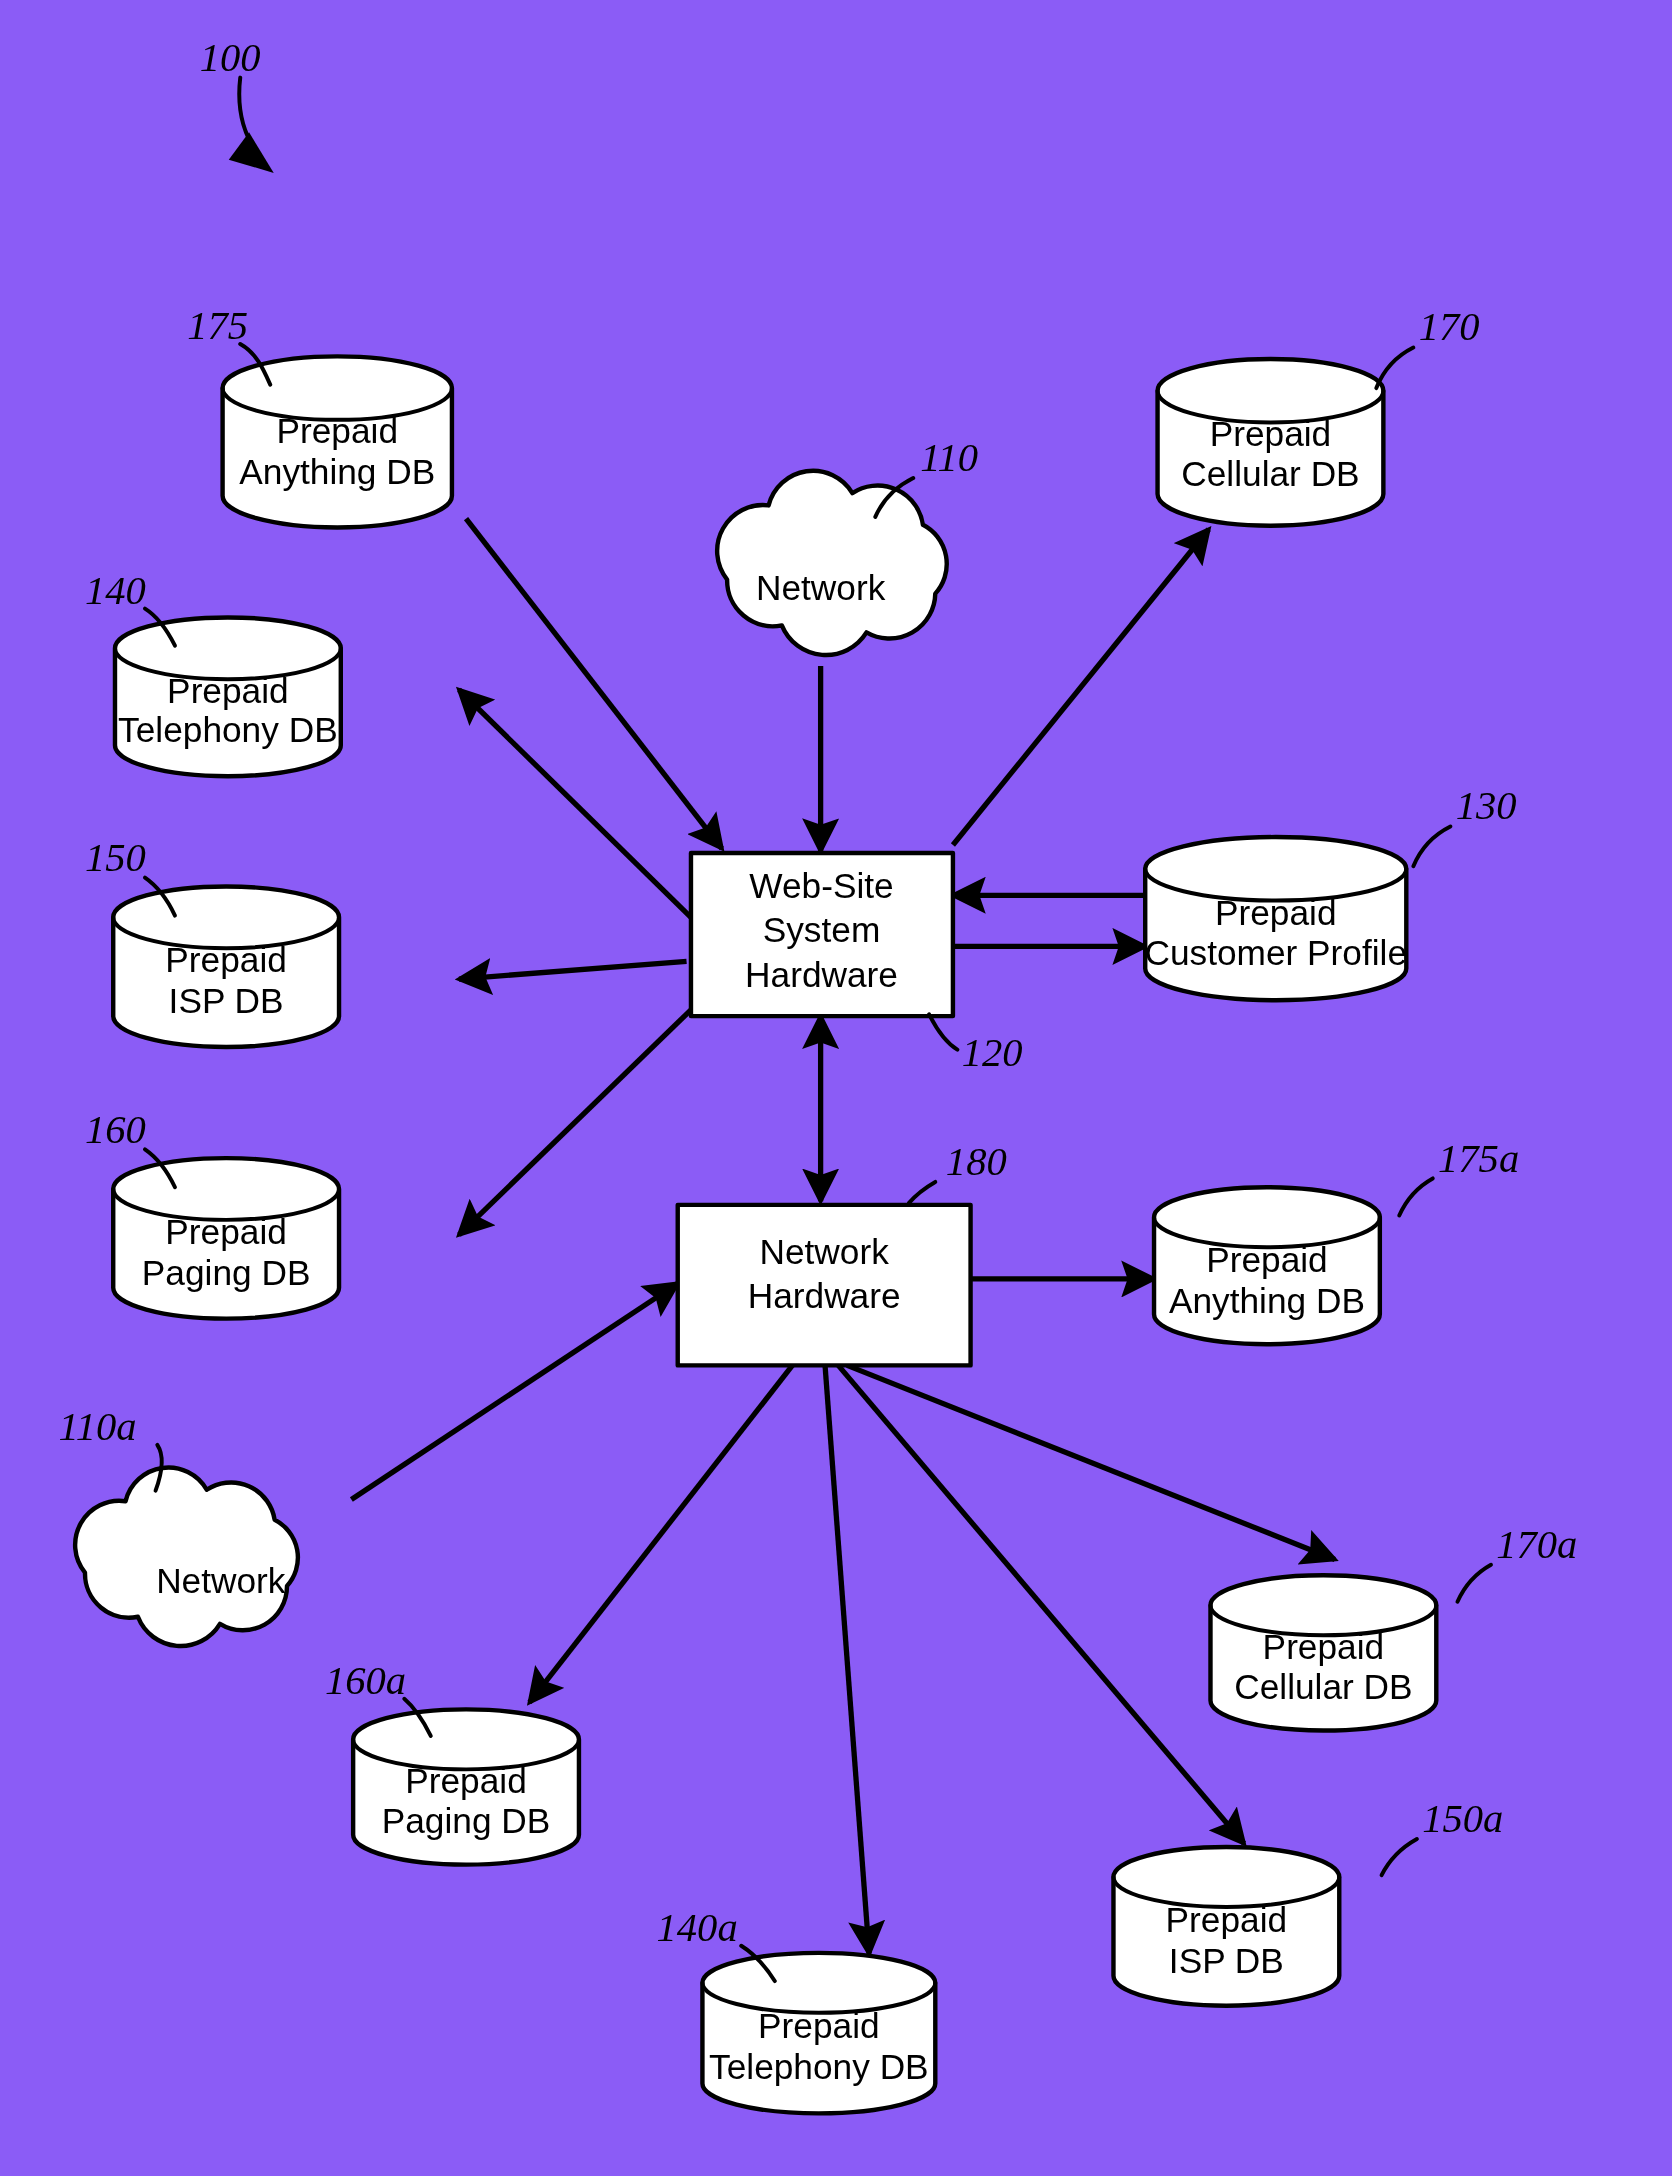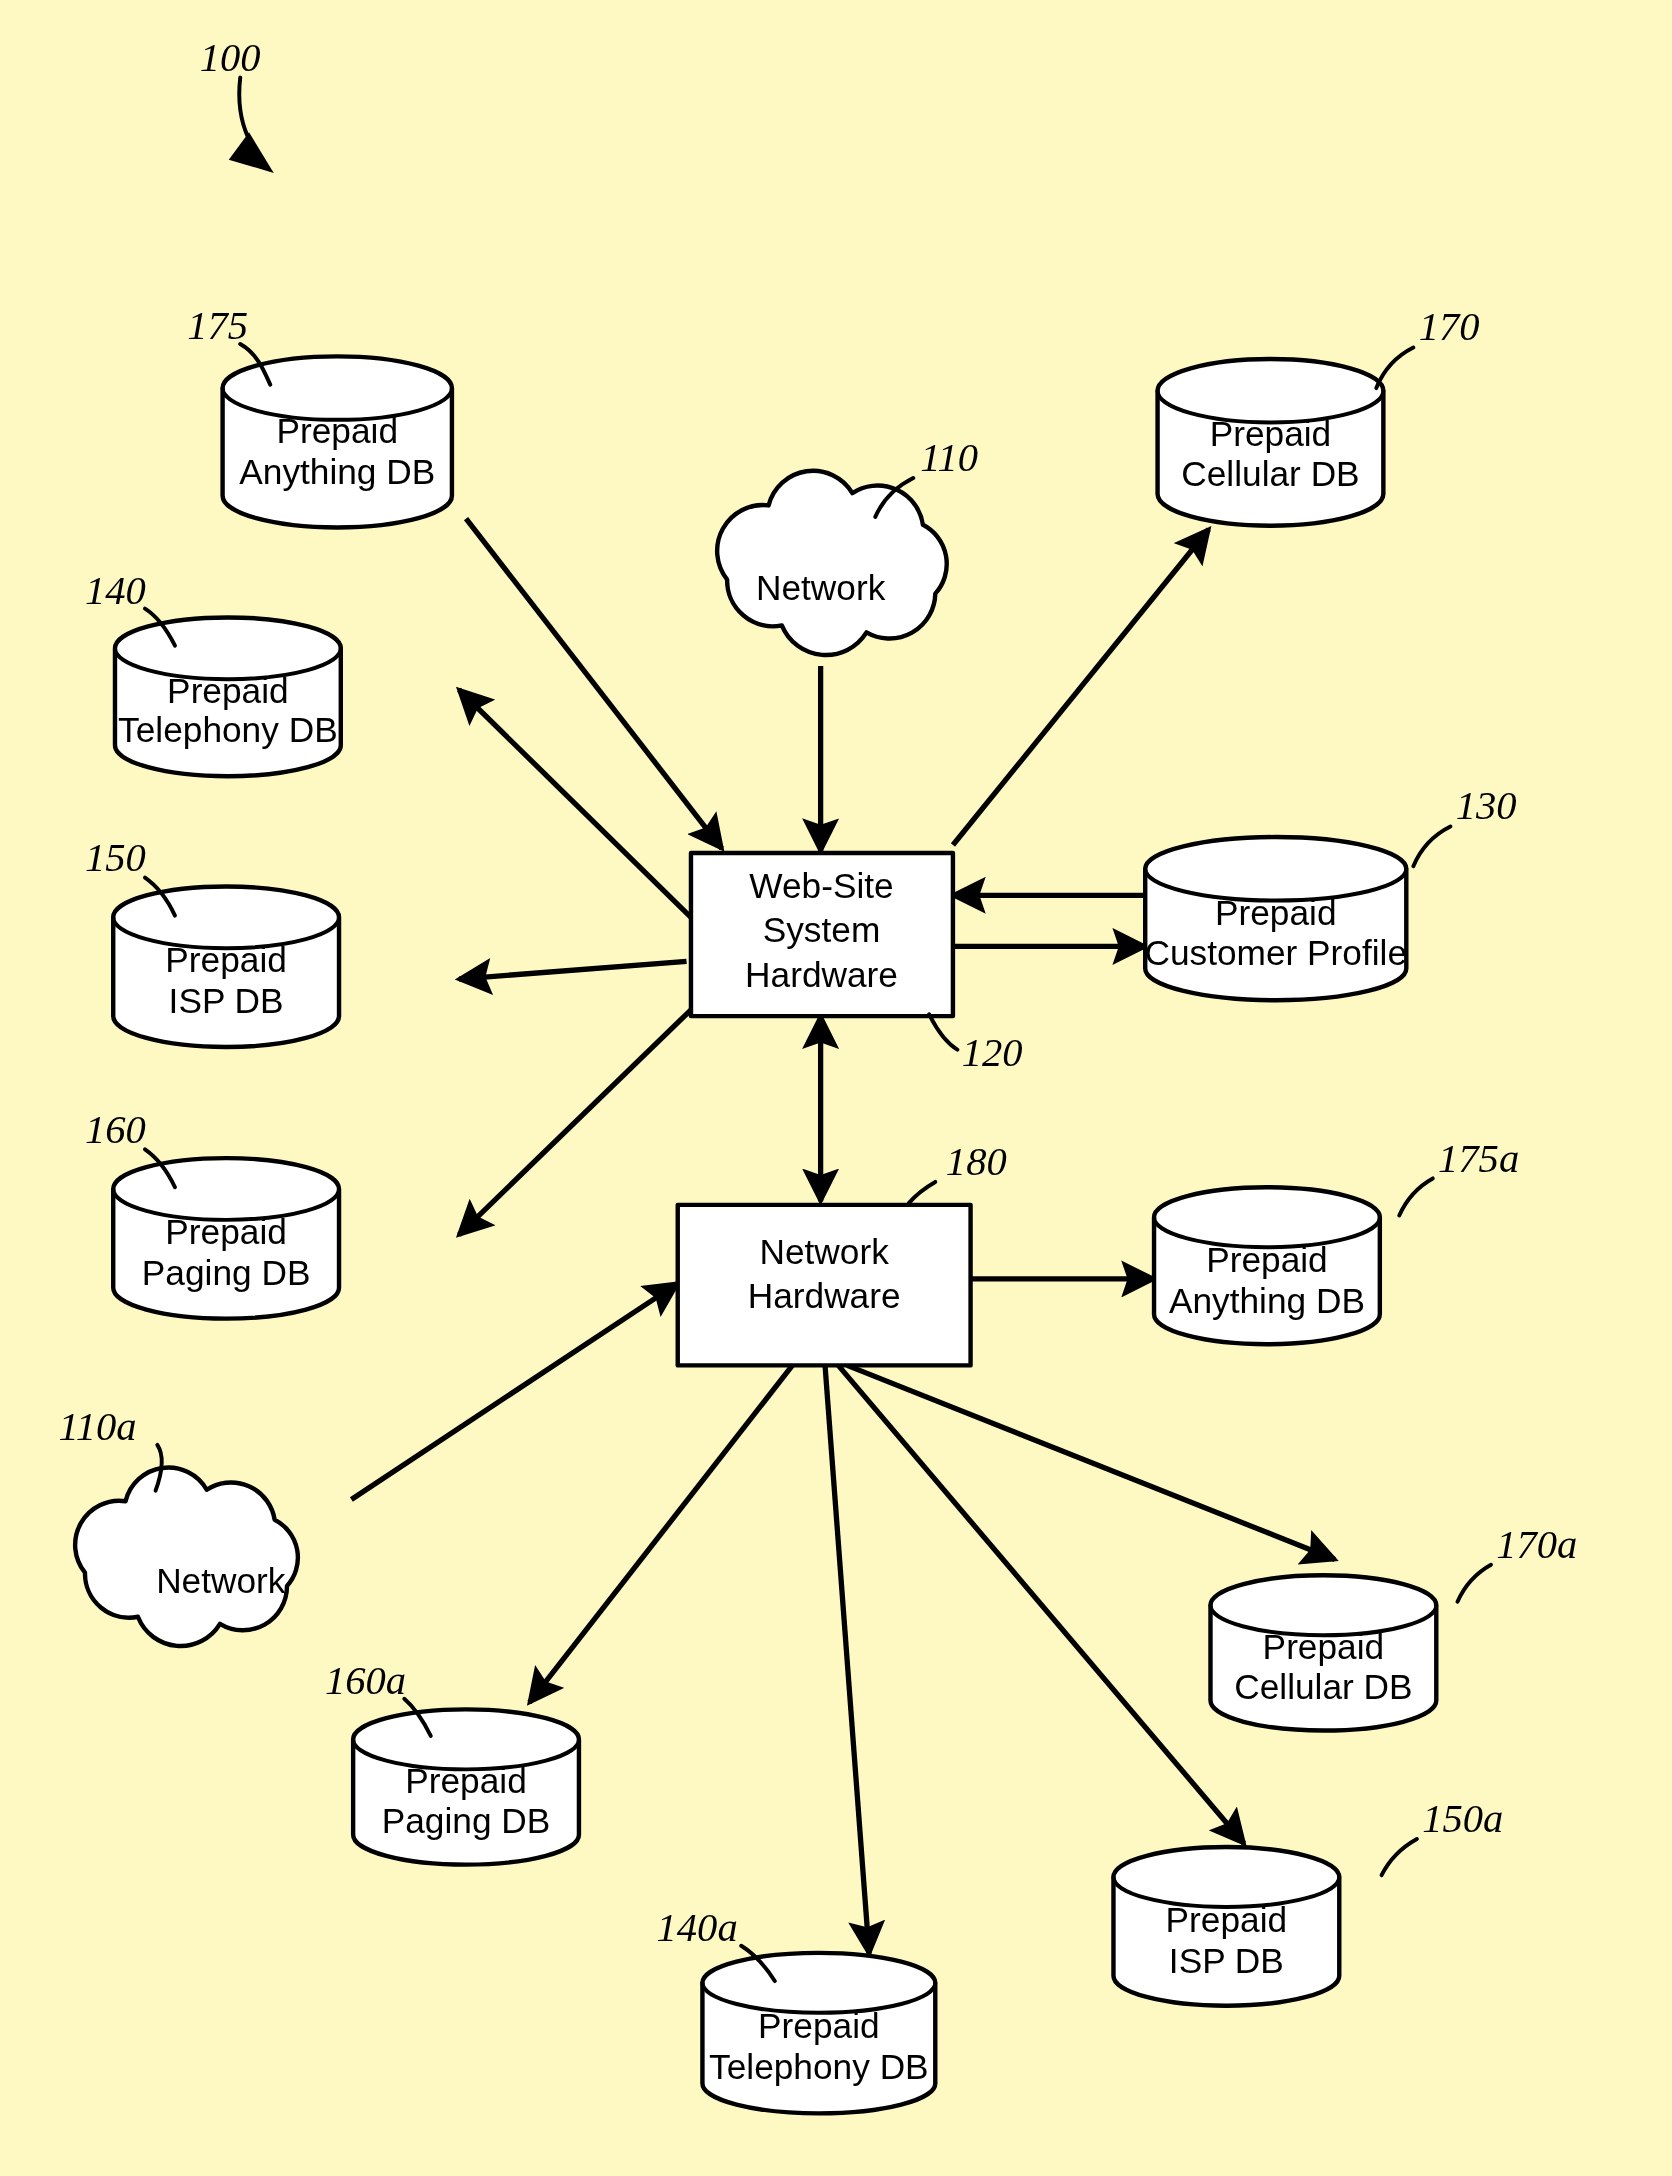--- a/index.html
+++ b/index.html
@@ -7,21 +7,21 @@
     padding: 0;
     background: #ffffff;
   }
   body {
     font-family: "Liberation Sans", sans-serif;
   }
   #figure-root {
     position: relative;
     width: 1673px;
     height: 2176px;
-    background: #fef9c3;
+    background: #8b5cf6;
     overflow: hidden;
   }
   svg#figure-canvas {
     position: absolute;
     top: 0;
     left: 0;
     width: 1673px;
     height: 2176px;
     display: block;
   }

